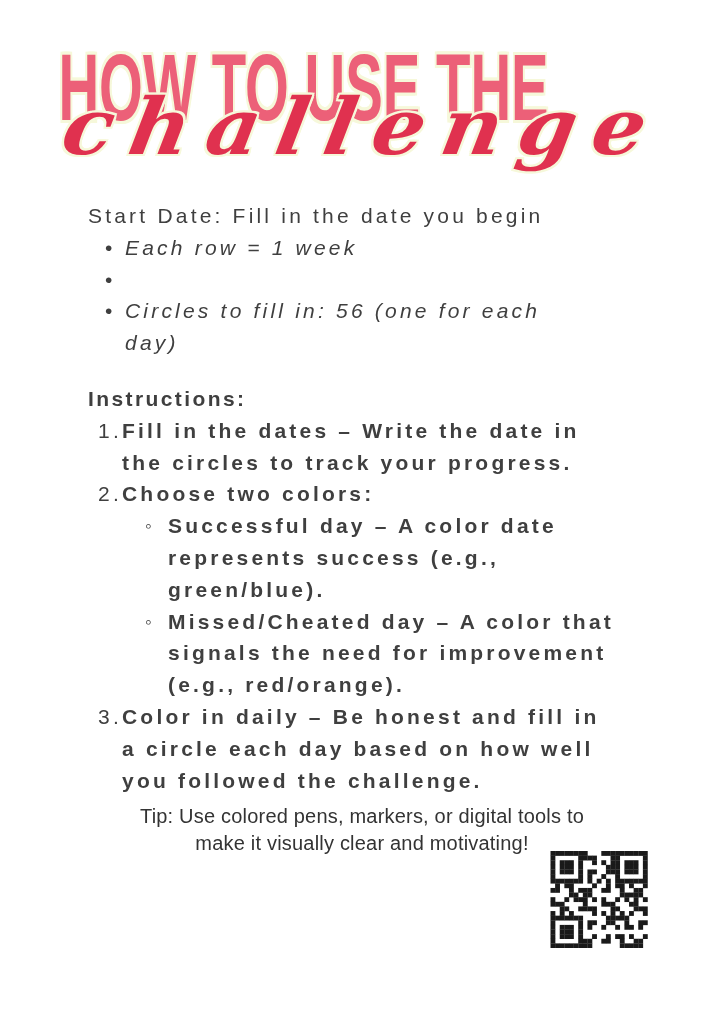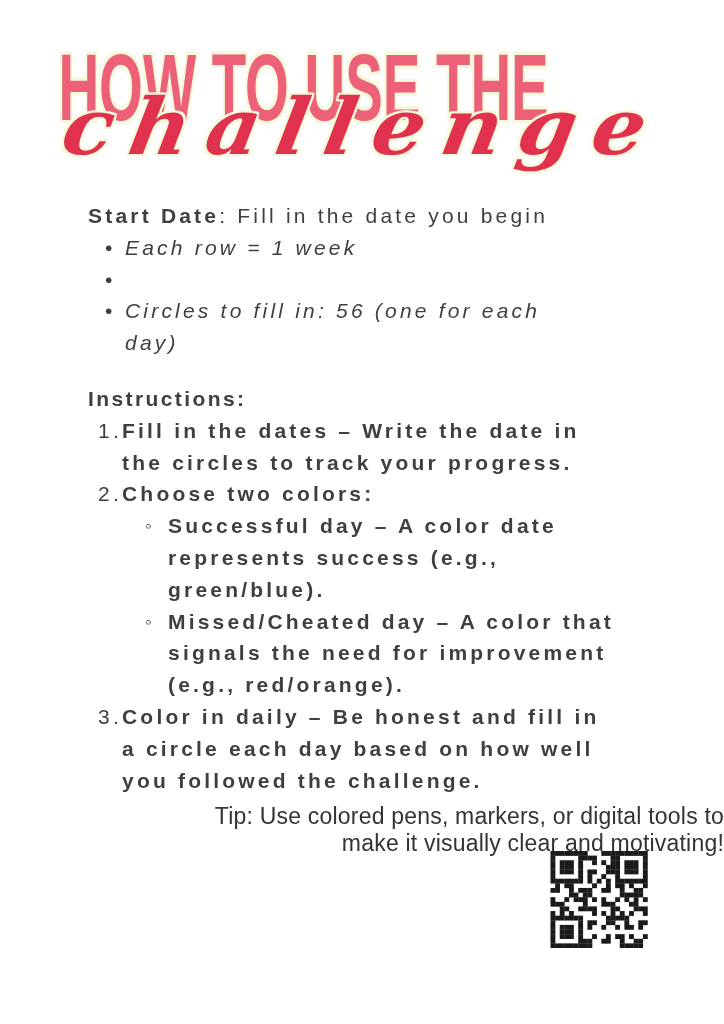--- a/index.html
+++ b/index.html
@@ -50,21 +50,21 @@
       -2px  0   0 var(--cream), 2px  0   0 var(--cream);
   }
 
   
   .content{
     position:absolute;left:88px;top:200px;width:566px;
     color:var(--body-text);
     font-size:21px;line-height:31.8px;
     letter-spacing:3.2px;
   }
-  .content .b{font-weight:700;}
+  .content .b{font-weight:400;}
   .line{white-space:pre;}
 
   ul.bullets{list-style:none;margin:0;padding:0;}
   ul.bullets>li{display:flex;}
   ul.bullets .marker{width:37px;padding-left:17px;box-sizing:border-box;flex:none;}
   ul.bullets .txt{white-space:pre;font-style:italic;}
 
   .instructions-heading{
     margin-top:24px;
     font-weight:700;
@@ -79,23 +79,23 @@
   ol.steps .sub-wrap{width:100%;}
 
   ul.subs{list-style:none;margin:0 0 0 57px;padding:0;}
   ul.subs>li{display:flex;}
   ul.subs .marker{width:23px;flex:none;font-size:19px;}
   ul.subs .txt{white-space:pre;}
 
   
   .tip{
     position:absolute;left:0;top:803px;width:724px;
-    text-align:right;
+    text-align:center;
     color:#333333;
-    font-size:23px;line-height:27px;
+    font-size:20px;line-height:27px;
     letter-spacing:0.2px;
     white-space:pre-line;
   }
 
   
   .qr{
     position:absolute;left:550px;top:851px;width:98px;height:97px;
   }
 </style>
 </head>

